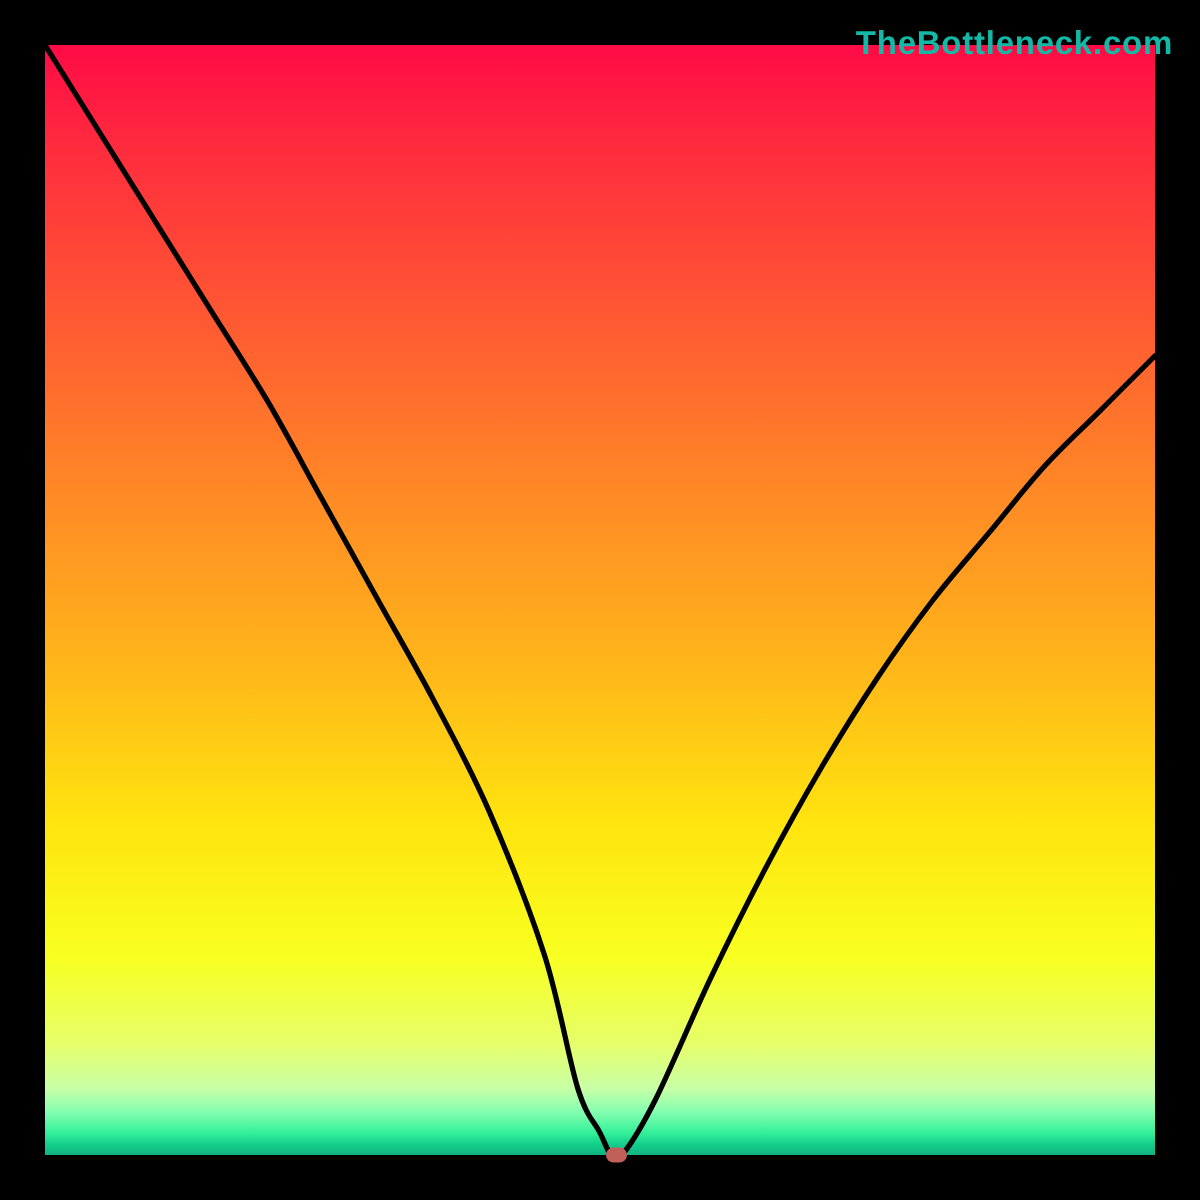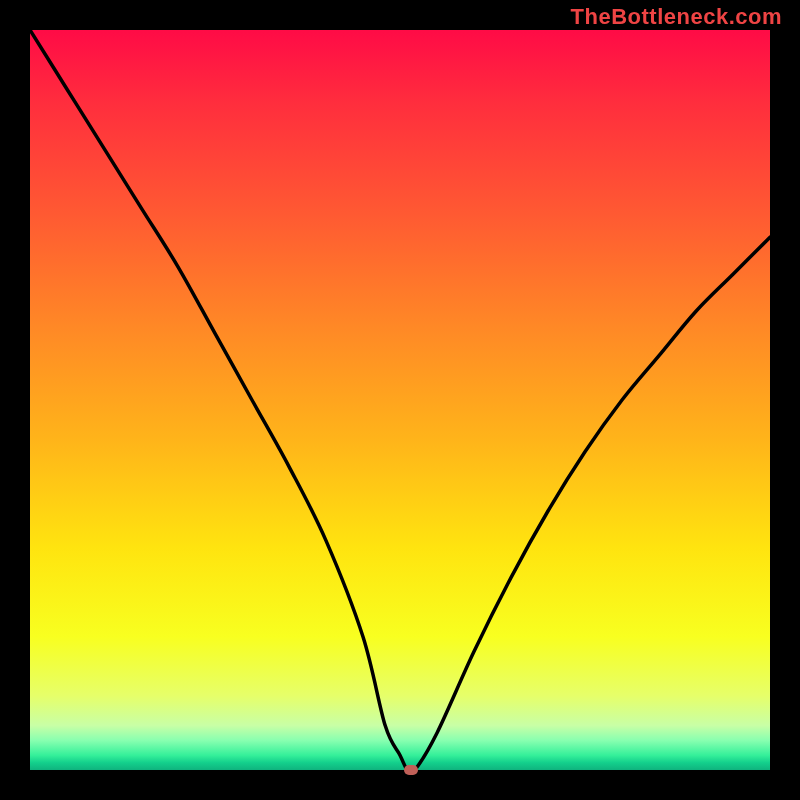--- a/index.html
+++ b/index.html
@@ -35,25 +35,25 @@
       #e6ff6a 90%,
       #c8ffa6 94%,
       #88ffb0 96%,
       #35f09a 98%,
       #14d08c 99%,
       #0fb37e 100%
     );
   }
   .watermark {
     position: absolute;
-    top: 4px;
+    top: 16px;
     right: 18px;
     font-family: Arial, Helvetica, sans-serif;
     font-size: 22px;
-    color: #ef4444;
+    color: #14b8a6;
     font-weight: 600;
     letter-spacing: 0.5px;
     user-select: none;
   }
   svg.curve {
     position: absolute;
     left: 0;
     top: 0;
     width: 740px;
     height: 740px;

